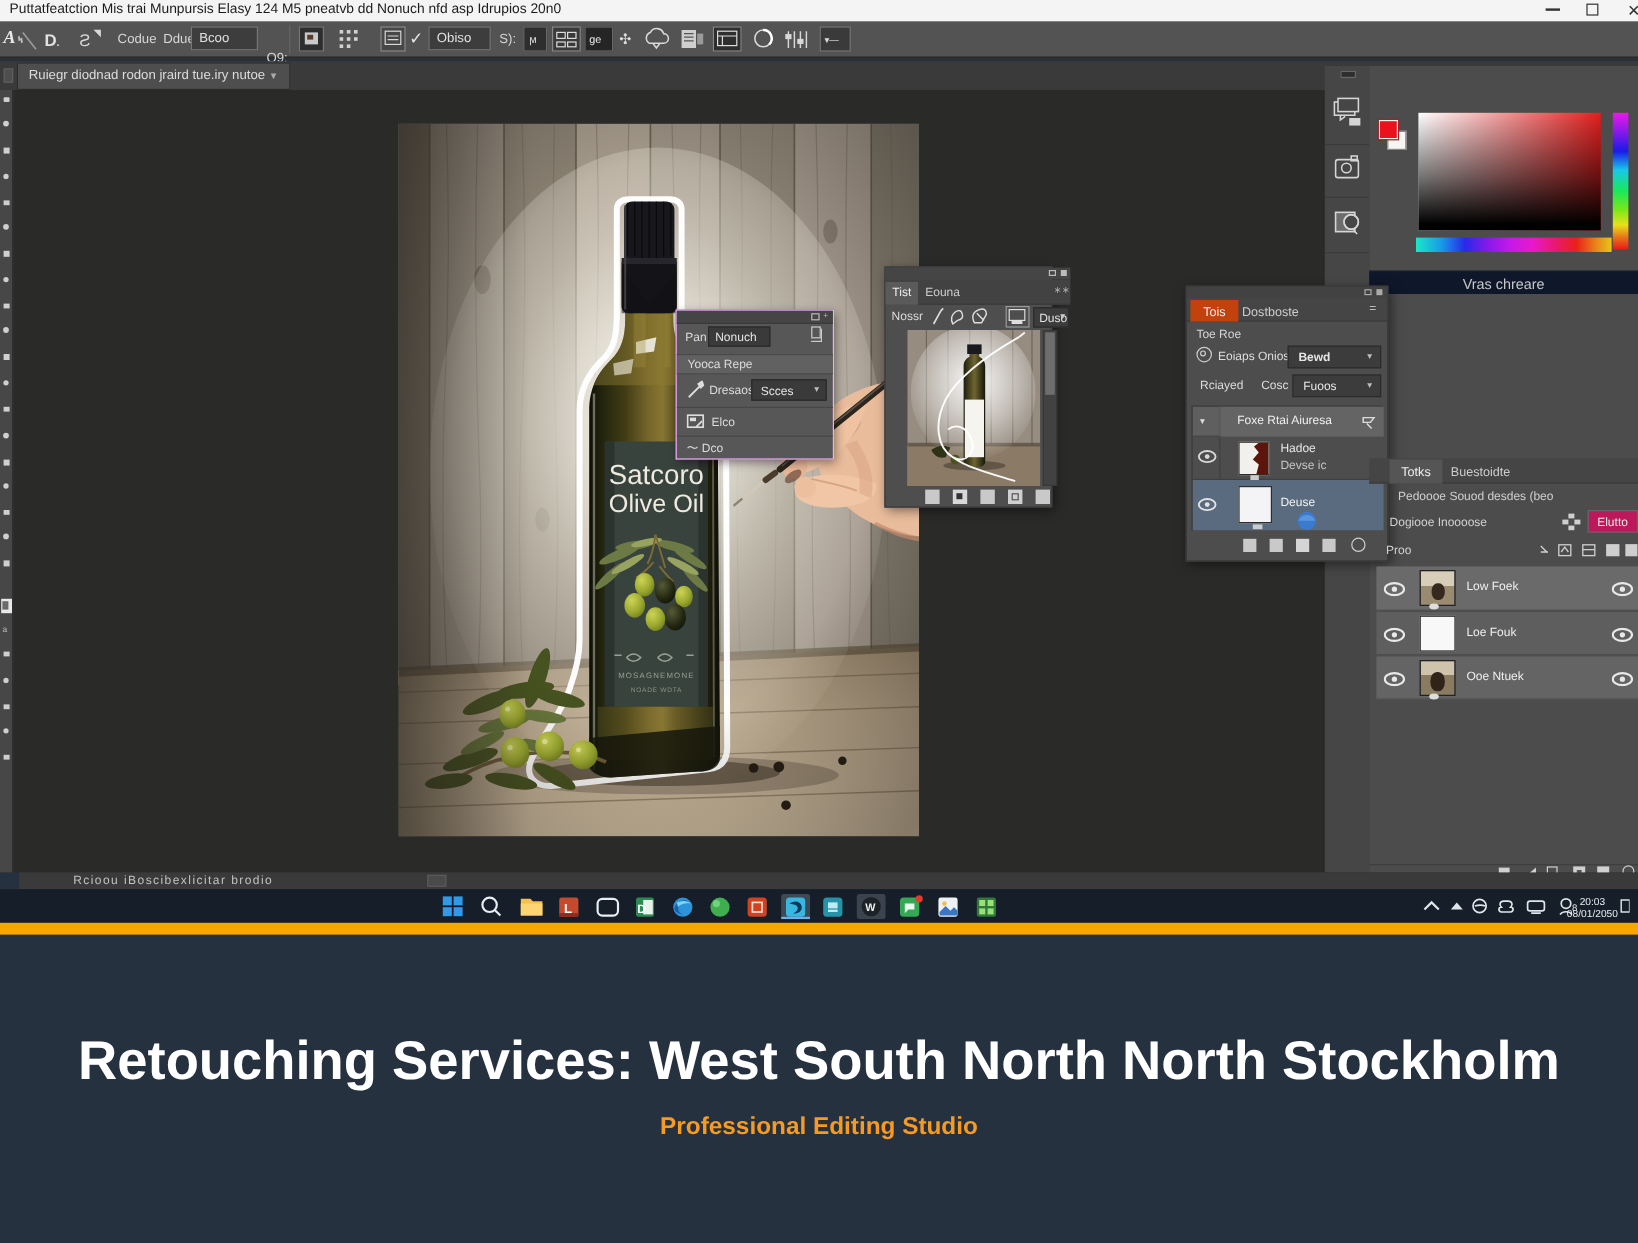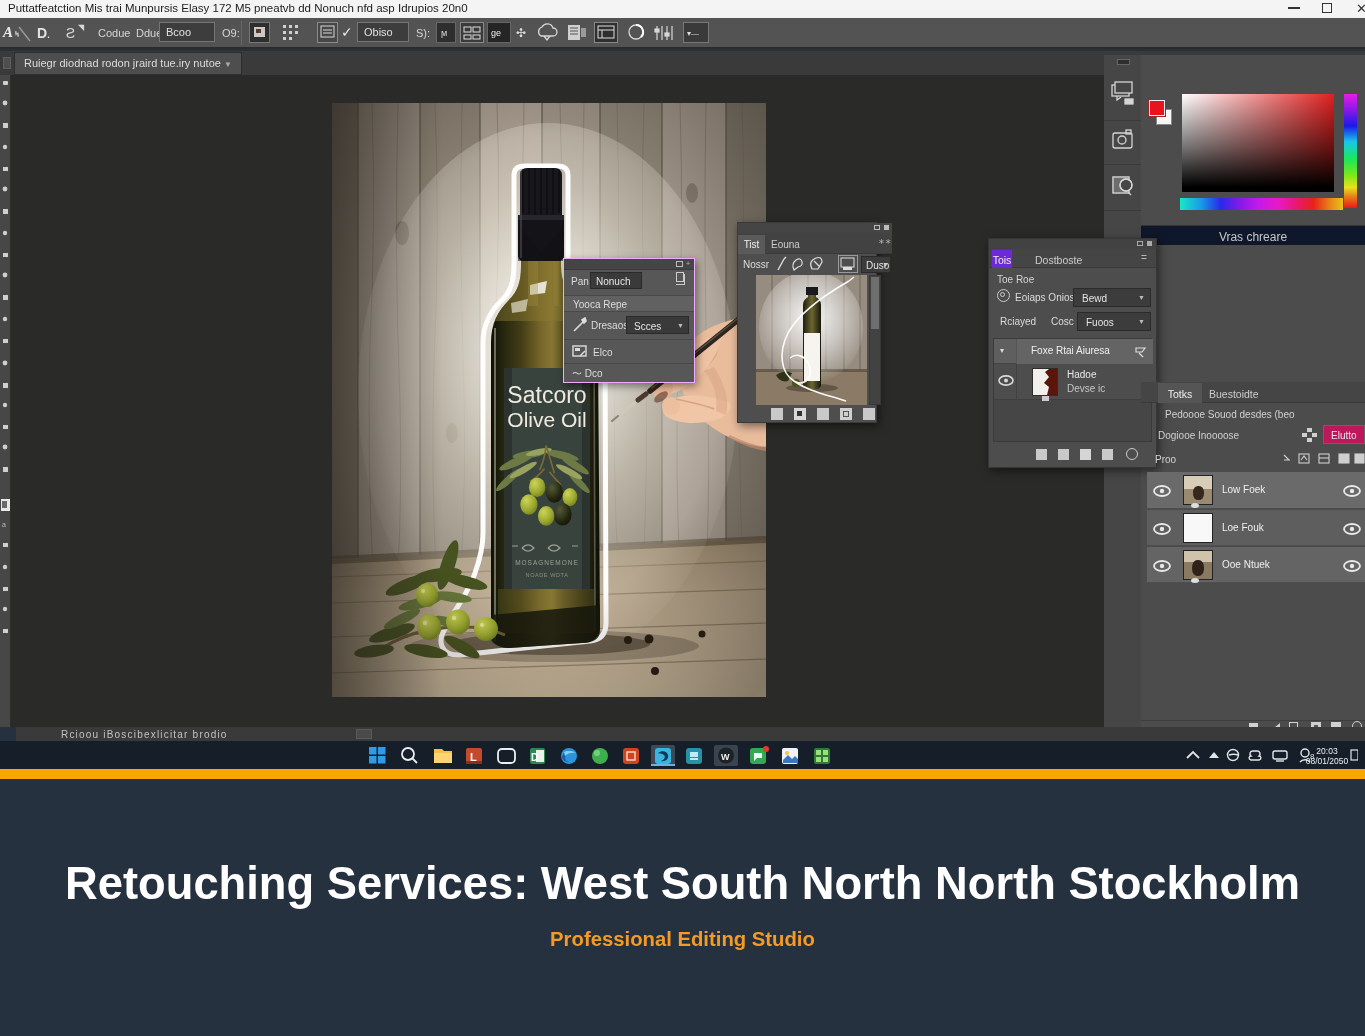--- a/index.html
+++ b/index.html
@@ -5,38 +5,38 @@
   html,body{margin:0;padding:0;width:1365px;height:1036px;overflow:hidden;background:#263140;}
   *{box-sizing:border-box;font-family:"Liberation Sans",sans-serif;}
   .abs{position:absolute;}
   #stage{position:relative;width:1365px;height:1036px;}
 </style>
 </head>
 <body>
 <div id="stage">
 
   <div class="abs" style="left:0;top:0;width:1365px;height:18px;background:#f4f4f4;">
-    <div class="abs" style="left:8px;top:2px;font-size:11.5px;color:#1c1c1c;">Puttatfeatction Mis trai Munpursis Elasy 172 M5 pneatvb dd Nonuch nfd asp Idrupios 20n0</div>
+    <div class="abs" style="left:8px;top:2px;font-size:11.5px;color:#1c1c1c;">Puttatfeatction Mis trai Munpursis Elasy 124 M5 pneatvb dd Nonuch nfd asp Idrupios 20n0</div>
     <div class="abs" style="left:1288px;top:7px;width:12px;height:2px;background:#333;"></div>
     <div class="abs" style="left:1322px;top:3px;width:10px;height:10px;border:1.5px solid #333;"></div>
     <div class="abs" style="left:1356px;top:1px;font-size:13px;color:#333;">✕</div>
   </div>
 
   <div class="abs" id="optbar" style="left:0;top:18px;width:1365px;height:31px;background:#535353;border-bottom:2px solid #2b2b2b;color:#d6d6d6;font-size:11px;">
     <div class="abs" style="left:3px;top:6px;font-family:'Liberation Serif',serif;font-style:italic;font-weight:bold;font-size:15px;color:#e8e8e8;">A<span style="display:inline-block;transform:rotate(45deg);font-size:12px;color:#bbb;">⌁</span></div>
     <svg class="abs" style="left:18px;top:8px;" width="14" height="16">
         <line x1="1" y1="1" x2="12" y2="15" stroke="#9a9a9a" stroke-width="1.4"></line>
       </svg>
     <div class="abs" style="left:37px;top:7px;font-size:14px;font-weight:bold;color:#e2e2e2;">D<span style="font-size:9px;">.</span></div>
     <div class="abs" style="left:66px;top:7px;font-size:14px;color:#d8d8d8;transform:scaleX(-1);">S</div>
       <div class="abs" style="left:78px;top:5px;font-size:8px;color:#d8d8d8;">◥</div>
     <div class="abs" style="left:98px;top:9px;">Codue</div>
     <div class="abs" style="left:136px;top:9px;">Ddue</div>
     <div class="abs" style="left:159px;top:4px;width:56px;height:20px;background:#3d3d3d;border:1px solid #757575;color:#e0e0e0;padding:3px 0 0 6px;">Bcoo</div>
-    <div class="abs" style="left:222px;top:9px;">O9:</div>
+    <div class="abs" style="left:222px;top:25px;">O9:</div>
     <div class="abs" style="left:241px;top:3px;width:1px;height:24px;background:#656565;"></div>
     <div class="abs" style="left:249px;top:4px;width:21px;height:21px;background:#2e2e2e;border:1px solid #777;">
         <div class="abs" style="left:4px;top:4px;width:11px;height:10px;background:#c9c9c9;">
           <div class="abs" style="left:2px;top:2px;width:5px;height:4px;background:#5a3a2a;"></div>
         </div>
       </div>
     <div class="abs" style="left:280px;top:4px;width:21px;height:21px;"><svg width="21" height="21">
           <g fill="#d0d0d0">
             <rect x="3" y="3" width="3" height="3"></rect>
             <rect x="9" y="3" width="3" height="3"></rect>
@@ -505,30 +505,30 @@
       </div>
     <div class="abs" style="left:125px;top:185px;width:12px;height:12px;background:#c9c9c9;"></div>
   </div>
 
   <div class="abs" style="left:988px;top:238px;width:169px;height:230px;background:#4d4d4d;border:1px solid #363636;box-shadow:2px 3px 9px rgba(0,0,0,0.5);color:#dcdcdc;font-size:10px;">
     <div class="abs" style="left:0;top:0;width:167px;height:10px;background:#424242;">
       <div class="abs" style="left:148px;top:2px;width:6px;height:5px;border:1px solid #aaa;"></div>
       <div class="abs" style="left:158px;top:2px;width:5px;height:5px;background:#aaa;"></div>
     </div>
     <div class="abs" style="left:0;top:10px;width:167px;height:19px;background:#454545;border-bottom:1px solid #3a3a3a;">
-      <div class="abs" style="left:3px;top:1px;width:20px;height:18px;background:#6d28d9;text-align:center;padding-top:4px;color:#eee;font-size:10.5px;">Tois</div>
+      <div class="abs" style="left:3px;top:1px;width:40px;height:18px;background:#c2410c;text-align:center;padding-top:4px;color:#eee;font-size:10.5px;">Tois</div>
       <div class="abs" style="left:46px;top:5px;color:#ccc;font-size:10.5px;">Dostboste</div>
       <div class="abs" style="left:152px;top:3px;color:#bbb;">=</div>
     </div>
     <div class="abs" style="left:8px;top:35px;color:#d5d5d5;">Toe Roe</div>
     <div class="abs" style="left:8px;top:50px;width:13px;height:13px;border:1.4px solid #ccc;border-radius:50%;">
         <div style="width:5px;height:5px;border:1px solid #ccc;border-radius:50%;margin:2px;"></div>
       </div>
     <div class="abs" style="left:26px;top:53px;">Eoiaps Onios</div>
-    <div class="abs" style="left:84px;top:49px;width:78px;height:19px;background:#3c3c3c;border:1px solid #2b2b2b;padding:4px 0 0 8px;color:#e5e5e5;">Bewd<span class="abs" style="left:64px;top:5px;font-size:7px;color:#bbb;">▼</span></div>
+    <div class="abs" style="left:84px;top:49px;width:78px;height:19px;background:#3c3c3c;border:1px solid #2b2b2b;padding:4px 0 0 8px;color:#e5e5e5;font-weight:bold;">Bewd<span class="abs" style="left:64px;top:5px;font-size:7px;color:#bbb;">▼</span></div>
     <div class="abs" style="left:11px;top:77px;">Rciayed</div>
     <div class="abs" style="left:62px;top:77px;">Cosc</div>
     <div class="abs" style="left:88px;top:73px;width:74px;height:19px;background:#3c3c3c;border:1px solid #2b2b2b;padding:4px 0 0 8px;color:#e5e5e5;">Fuoos<span class="abs" style="left:60px;top:5px;font-size:7px;color:#bbb;">▼</span></div>
 
     <div class="abs" style="left:4px;top:99px;width:159px;height:104px;background:#464646;border:1px solid #3a3a3a;">
       <div class="abs" style="left:0;top:0;width:159px;height:25px;background:#5f5f5f;border-bottom:1px solid #444;">
         <div class="abs" style="left:6px;top:7px;font-size:8px;color:#ddd;">▾</div>
         <div class="abs" style="left:22px;top:0;width:137px;height:25px;background:#646464;border-left:1px solid #555;padding:6px 0 0 14px;color:#efefef;">Foxe Rtai Aiuresa</div>
         <svg class="abs" style="left:140px;top:6px;" width="14" height="13">
             <path d="M2 3 h9 l-3 4 h-6 z M5 8 l4 4" stroke="#ddd" fill="none" stroke-width="1.2"></path>
@@ -539,20 +539,34 @@
             <ellipse cx="8" cy="5.5" rx="7" ry="4.6" fill="none" stroke="#d8d8d8" stroke-width="1.6"></ellipse>
             <circle cx="8" cy="5.5" r="2" fill="#d8d8d8"></circle>
           </svg>
         <div class="abs" style="left:22px;top:0;width:137px;height:36px;border-left:1px solid #404040;"></div>
         <div class="abs" style="left:38px;top:4px;width:26px;height:28px;background:#f2f0ec;border:1px solid #2d2d2d;"><svg width="24" height="26">
               <path d="M24 0 L24 26 L14 26 L16 18 L11 14 L16 8 L12 3 L16 0 Z" fill="#5c150a"></path>
             </svg></div>
         <div class="abs" style="left:73px;top:5px;color:#e8e8e8;">Hadoe</div>
         <div class="abs" style="left:73px;top:19px;color:#c5c5c5;">Devse ic</div>
         <div class="abs" style="left:48px;top:32px;width:7px;height:5px;background:#ccc;"></div>
+      </div>
+      <div class="abs" style="left:0;top:61px;width:159px;height:42px;background:#5b6b7f;">
+        <svg class="abs" style="left:4px;top:15px;" width="16" height="11">
+            <ellipse cx="8" cy="5.5" rx="7" ry="4.6" fill="none" stroke="#e2e2e2" stroke-width="1.6"></ellipse>
+            <circle cx="8" cy="5.5" r="2" fill="#e2e2e2"></circle>
+          </svg>
+        <div class="abs" style="left:38px;top:5px;width:28px;height:31px;background:#f4f4f6;border:1px solid #2d2d2d;"></div>
+        <div class="abs" style="left:73px;top:14px;color:#f2f2f2;">Deuse</div>
+        <circle></circle>
+        <svg class="abs" style="left:84px;top:26px;" width="22" height="17">
+            <circle cx="11" cy="8" r="7.5" fill="#3a7bd0"></circle>
+            <path d="M4 8 a7.5 7.5 0 0 1 14 0" fill="#5a95e0"></path>
+          </svg>
+        <div class="abs" style="left:50px;top:37px;width:8px;height:4px;background:#ccc;"></div>
       </div>
     </div>
     <div class="abs" style="left:47px;top:210px;width:11px;height:11px;background:#c9c9c9;"></div>
     <div class="abs" style="left:69px;top:210px;width:11px;height:11px;background:#c9c9c9;"></div>
     <div class="abs" style="left:91px;top:210px;width:11px;height:11px;background:#d5d5d5;"></div>
     <div class="abs" style="left:113px;top:210px;width:11px;height:11px;background:#c9c9c9;"></div>
     <div class="abs" style="left:137px;top:209px;width:12px;height:12px;border:1.6px solid #ccc;border-radius:50%;"></div>
   </div>
 
   <div class="abs" style="left:1141px;top:382px;width:224px;height:345px;color:#dcdcdc;font-size:10px;">

